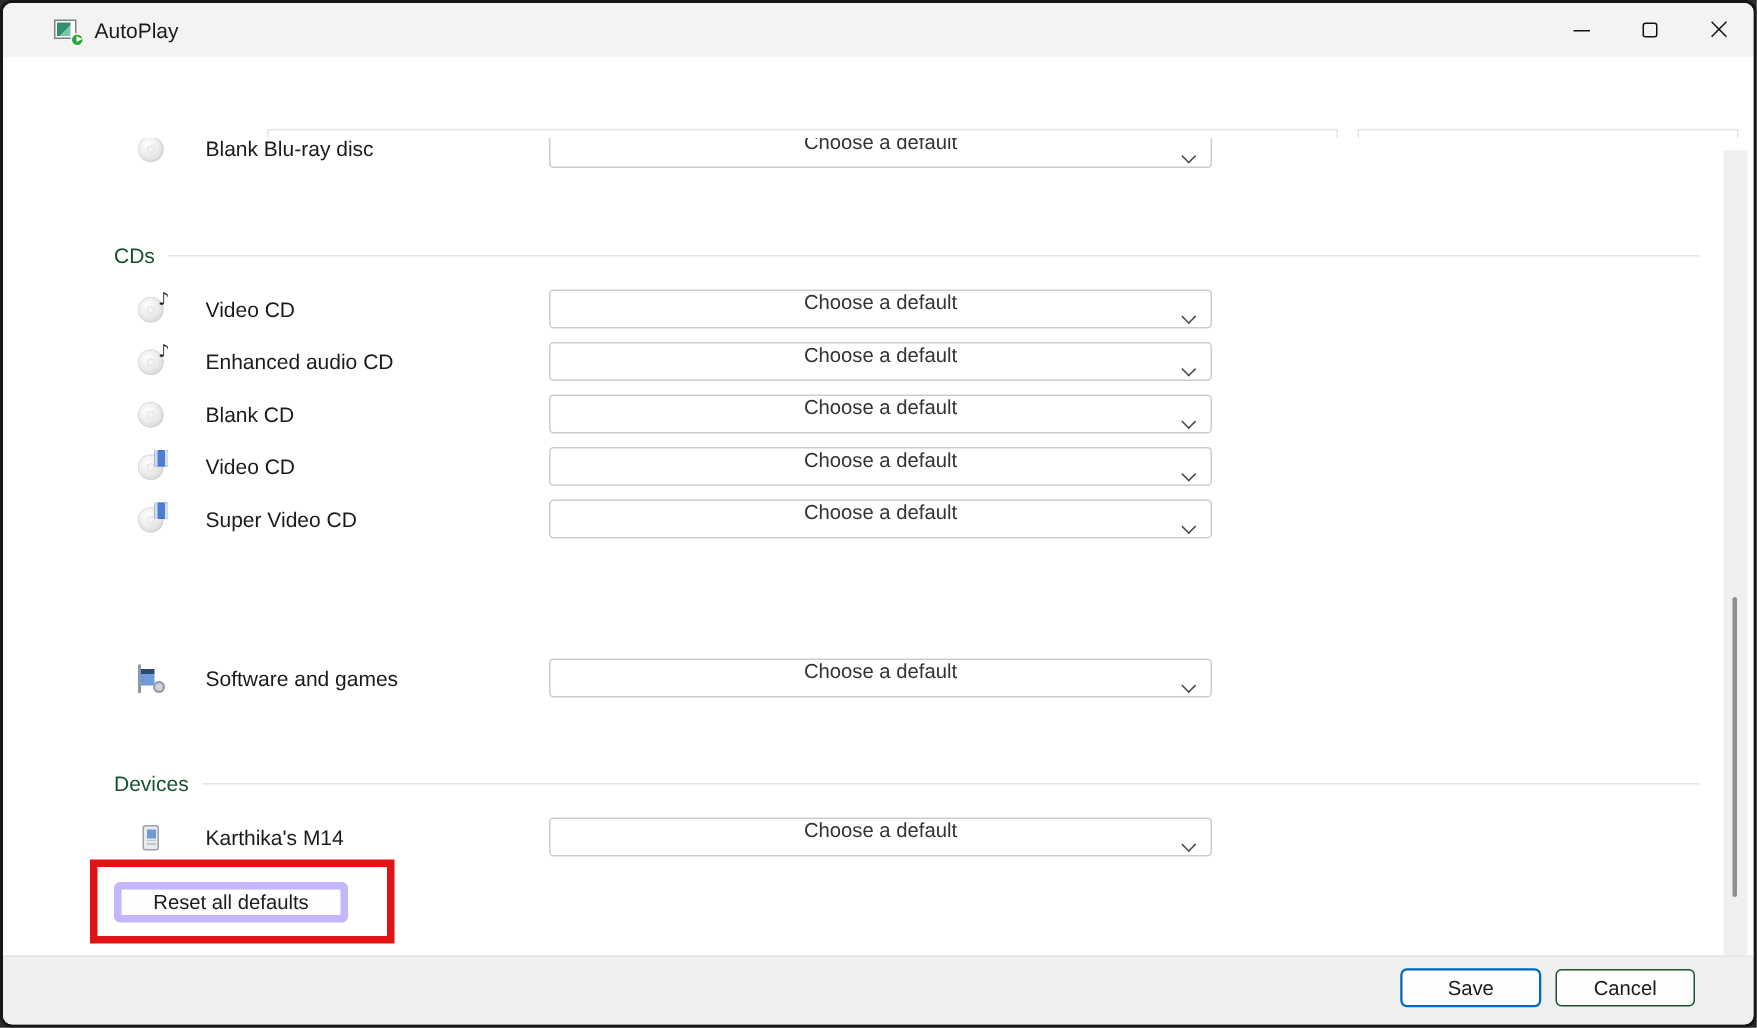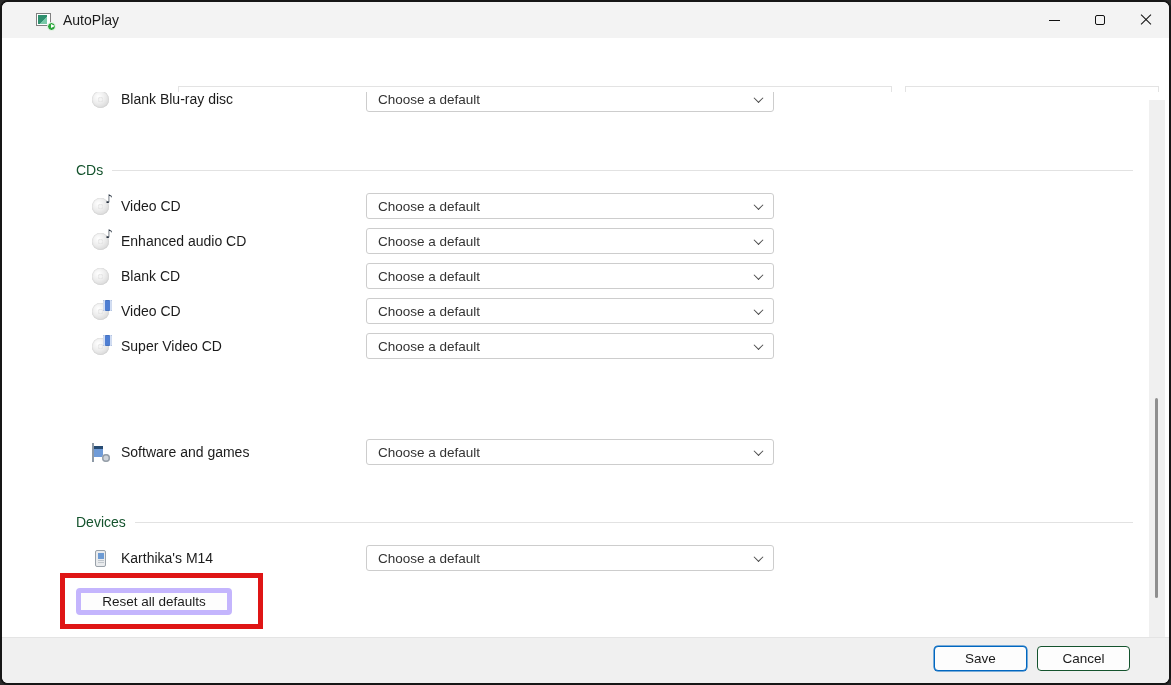--- a/index.html
+++ b/index.html
@@ -62,25 +62,25 @@
   .search-icon { margin-right:15px; display:flex; }
 
   
   .content { position:absolute; top:90px; left:0; right:0; bottom:46px; background:#fff; overflow:hidden; }
 
   .section-header { position:absolute; left:74px; right:36px; height:18px; display:flex;
                     align-items:center; gap:9px; font-size:14px; color:#14532d; }
   .section-header .rule { flex:1; height:1px; background:#e2e2e2; }
 
   .item-row { position:absolute; left:90px; height:26px; display:flex; align-items:center; gap:12px; }
-  .item-label { font-size:14px; color:#1b1b1b; white-space:nowrap; }
-
-  .dropdown { position:absolute; left:364px; width:408px; height:26px; border:1px solid #cdcdcd;
+  .item-label { font-size:14px; color:#1b1b1b; white-space:nowrap;margin-left:16px; }
+
+  .dropdown { position:absolute; left:364px; width:442px; height:26px; border:1px solid #cdcdcd;
               border-radius:3px; background:#fff; display:flex; align-items:center;
-              padding:0 11px; font-size:13.5px; color:#333; }
+              padding:0 11px; font-size:13.5px; color:#333;flex-direction:column; }
   .dropdown .dd-chev { margin-left:auto; width:7px; height:7px; border-right:1.3px solid #4a4a4a;
               border-bottom:1.3px solid #4a4a4a; transform:rotate(45deg) translate(-1px,-1px); }
 
   
   .disc { position:relative; width:17px; height:17px; border-radius:50%; flex:0 0 auto;
           background:radial-gradient(circle at 38% 34%, #ffffff 0%, #ececec 45%, #cccccc 100%);
           box-shadow:inset 0 0 1px #adadad; }
   .disc::before { content:""; position:absolute; left:6px; top:6px; width:5px; height:5px;
           border-radius:50%; background:#f4f4f4; box-shadow:inset 0 0 1px #bdbdbd; }
   .overlay-note { position:absolute; top:-5px; right:-4px; font-size:12px; line-height:1;

